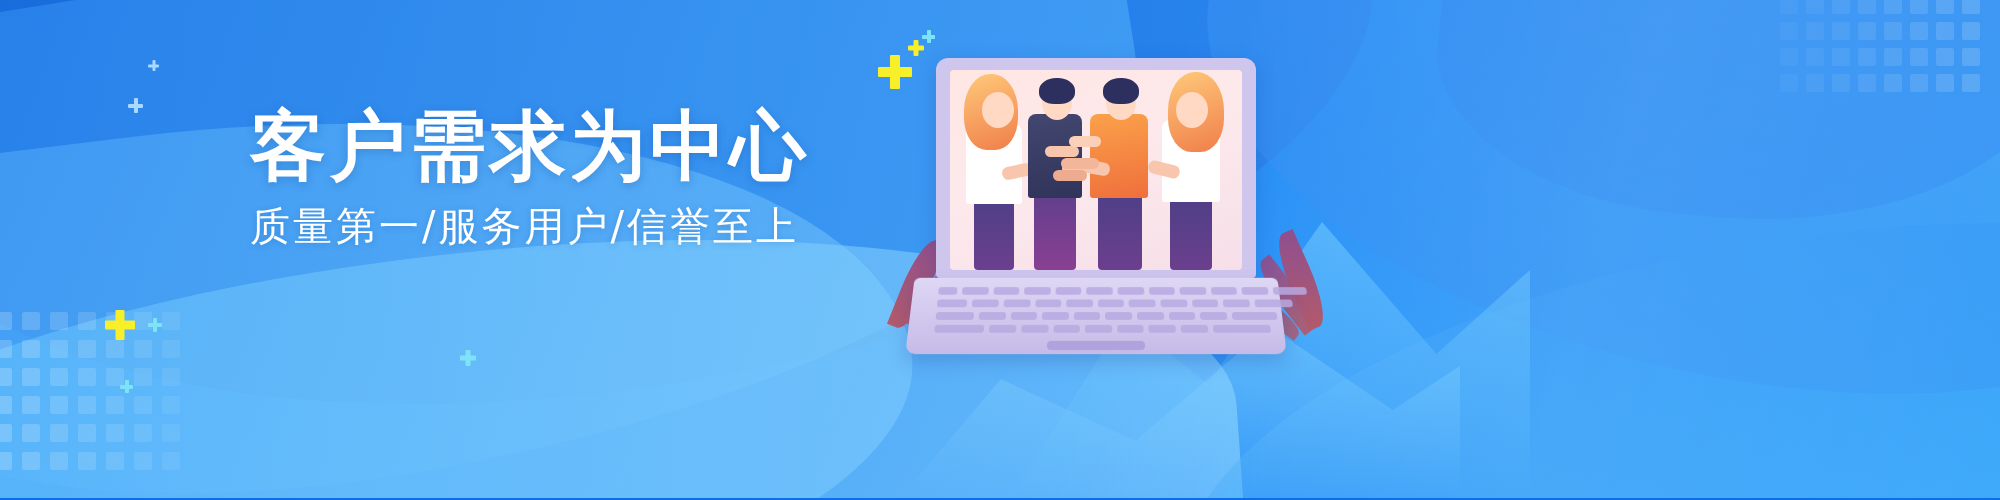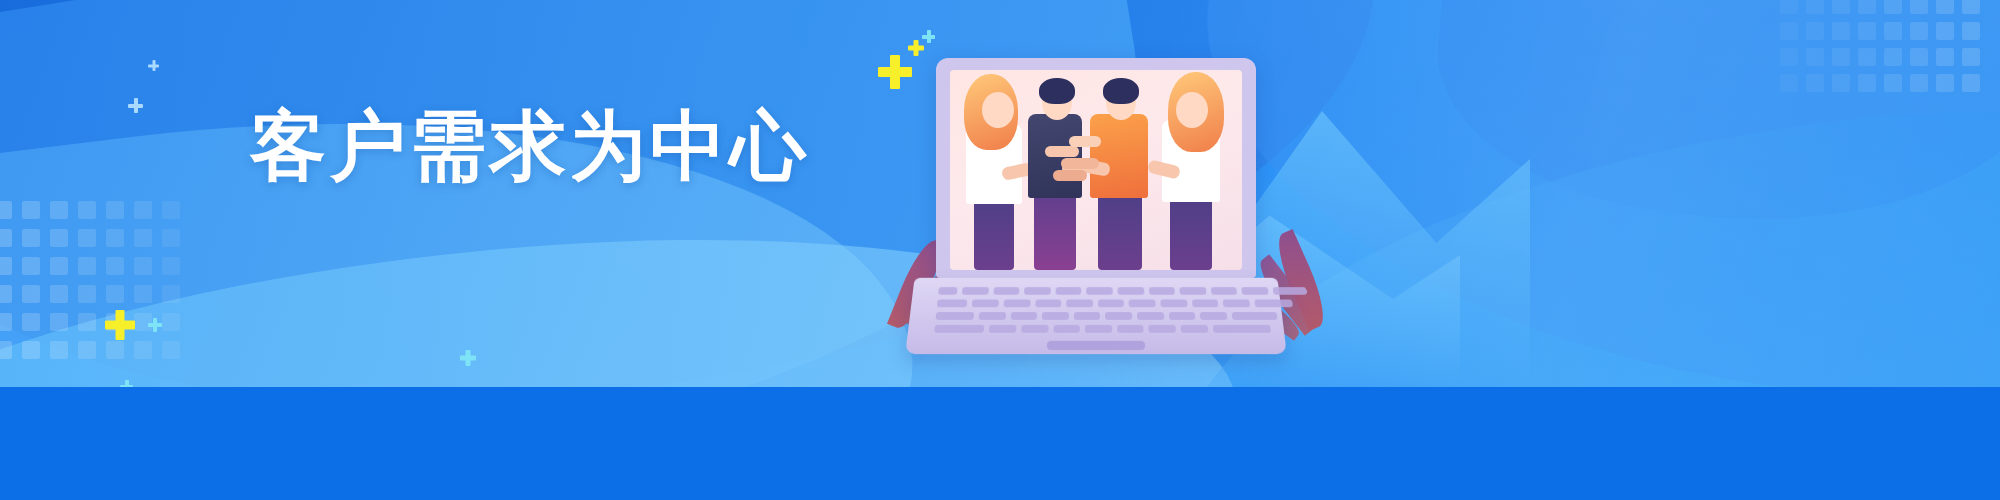--- a/index.html
+++ b/index.html
@@ -1,19 +1,19 @@
 <!DOCTYPE html>
 <html><head>
 <meta charset="utf-8">
 <style>
   html,body{margin:0;padding:0;background:#0d6fe8;}
   body{font-family:"Liberation Sans","DejaVu Sans",sans-serif;}
 
   .banner{
-    position:relative;width:2000px;height:387px;overflow:hidden;
+    position:relative;width:2000px;height:498px;overflow:hidden;
     background:linear-gradient(118deg,#1b7ff0 0%,#2f8ff5 28%,#1f86f2 48%,#2d96f8 68%,#3fb0fb 100%);
   }
 
   
   .wave{position:absolute;pointer-events:none;}
 
   .w-deep-top{
     left:-120px;top:-230px;width:1500px;height:620px;
     background:linear-gradient(100deg,#1668d8,#2a86ef);
     border-radius:0 0 60% 45%;
@@ -253,20 +253,21 @@
       <div class="plus" style="left: 148px; top: 318px; width: 14px; height: 14px; color: rgb(127, 227, 247); --t: 4px;"></div>
       <div class="plus" style="left: 120px; top: 380px; width: 13px; height: 13px; color: rgb(127, 227, 247); --t: 4px;"></div>
       <div class="plus" style="left: 128px; top: 98px; width: 15px; height: 15px; color: rgb(169, 217, 255); --t: 4px;"></div>
       <div class="plus" style="left: 148px; top: 60px; width: 11px; height: 11px; color: rgb(169, 217, 255); --t: 3px;"></div>
       <div class="plus" style="left: 460px; top: 350px; width: 16px; height: 16px; color: rgb(127, 227, 247); --t: 5px;"></div>
       <div class="plus" style="left: 1112px; top: 315px; width: 18px; height: 18px; color: rgb(127, 227, 247); --t: 5px;"></div>
     </div>
 
   <div class="copy">
     <div class="headline">客户需求为中心</div>
+    <div class="subline">质量第一/服务用户/信誉至上</div>
   </div>
 
   <div class="illus">
 
     <div class="frond" style="left:4px;top:196px;width:26px;height:96px;transform:rotate(22deg);"></div>
     <div class="frond" style="left:24px;top:214px;width:22px;height:80px;transform:rotate(34deg);opacity:.9;"></div>
 
     <div class="frond" style="right:6px;top:190px;width:26px;height:100px;transform:rotate(-24deg);"></div>
     <div class="frond" style="right:22px;top:212px;width:22px;height:86px;transform:rotate(-38deg);opacity:.92;"></div>
     <div class="frond" style="right:40px;top:238px;width:18px;height:70px;transform:rotate(-54deg);opacity:.85;"></div>

